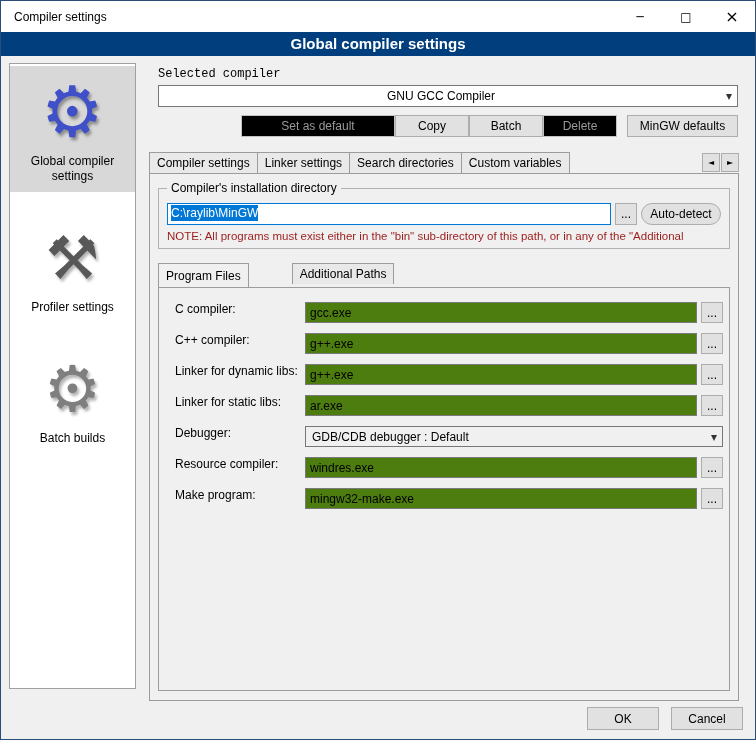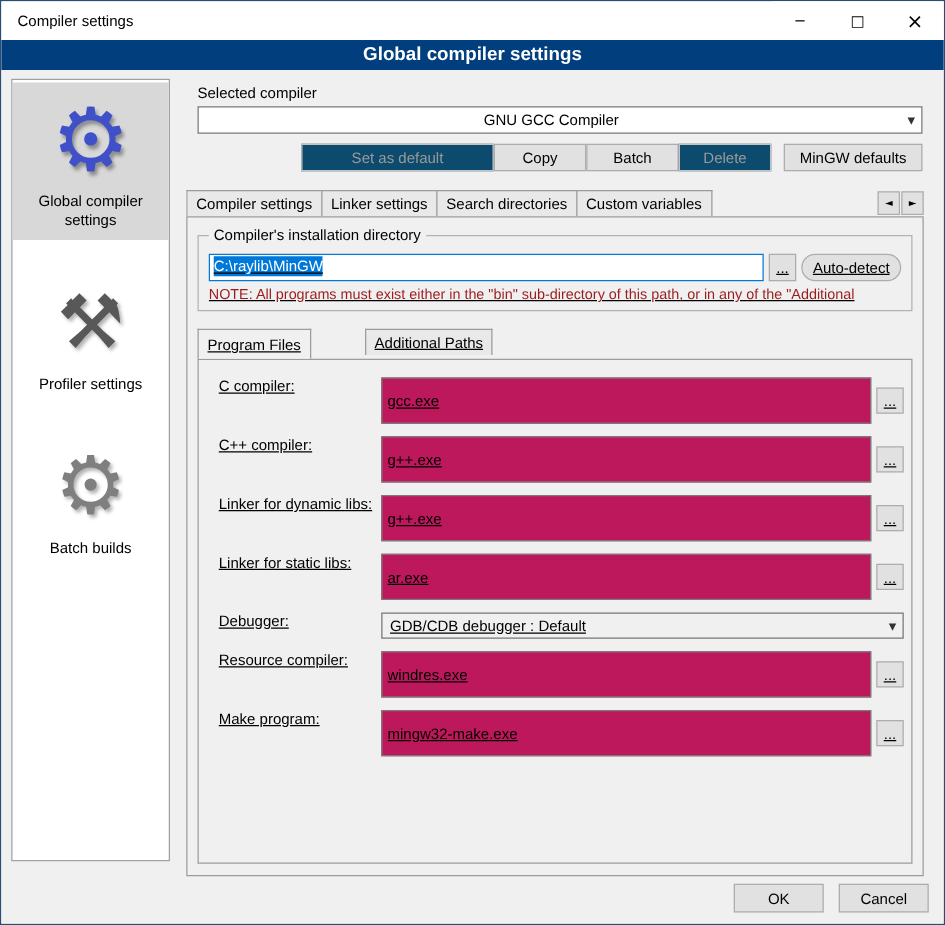--- a/index.html
+++ b/index.html
@@ -29,68 +29,68 @@
   .side-item.selected { background:#d8d8d8; }
   .side-icon { height:84px; line-height:84px; font-family:"DejaVu Sans", sans-serif; }
   .gear-blue { font-size:70px; color:#4050c8; text-shadow:2px 3px 3px rgba(0,0,0,0.35); }
   .tool-gray { font-size:60px; color:#585858; text-shadow:2px 3px 3px rgba(0,0,0,0.3); }
   .gear-gray { font-size:64px; color:#7f7f7f; text-shadow:2px 3px 3px rgba(0,0,0,0.3); }
   .side-label { font-size:12px; line-height:15px; }
   .side-gap { height:20px; }
 
   
   .main { position:absolute; left:145px; top:5px; width:596px; }
-  .sel-label { margin:6px 0 4px 12px; }
+  .sel-label { margin:6px 0 4px 12px;font-family:Liberation Mono, monospace; }
 
   .combo { height:22px; background:#fff; border:1px solid #767676; display:flex; align-items:center;
            padding:0 20px 0 6px; position:relative; white-space:nowrap; }
   .combo .arrow { position:absolute; right:5px; top:3px; font-size:12px; color:#333;
                   font-family:"DejaVu Sans", sans-serif; }
   .combo-main { margin-left:12px; width:580px;justify-content:center; }
 
   .btn { background:#e1e1e1; border:1px solid #adadad; height:22px; font-family:"Liberation Sans", sans-serif;
          font-size:12px; text-align:center; padding:0; cursor:default; }
-  .btn.disabled { color:#9a9a9a; border-color:#c3c3c3; background:#0c4a6e; }
+  .btn.disabled { color:#9a9a9a; border-color:#c3c3c3; background:#000000; }
 
   .btn-row { display:flex; margin-top:8px; margin-left:12px; width:580px; justify-content:flex-end; }
   .w-setdef { width:154px; }
   .w-sm { width:74px; }
   .w-reset { width:111px; margin-left:10px; }
 
   
   .tab-strip { position:relative; margin:12px 0 0 3px; width:590px; }
   .tab-bar { display:flex; align-items:flex-end; height:24px; margin-right:38px; overflow:hidden; }
   .tab { border:1px solid #9c9c9c; border-bottom:none; background:#e9e9e9; padding:3px 7px 4px;
          white-space:nowrap; height:21px; margin-right:-1px; }
   .tab.active { height:24px; padding-top:5px; background:#f0f0f0; position:relative; z-index:2;
                 margin-bottom:-1px; }
   .tab-arrows { position:absolute; right:0; top:4px; display:flex; gap:1px; }
   .tab-arrow { width:18px; height:19px; font-size:8px; font-family:"DejaVu Sans", sans-serif; }
 
   .tab-panel { border:1px solid #9c9c9c; width:590px; height:528px; margin-left:3px;
-               background:#f0f0f0; padding:14px 8px 8px; position:relative;text-decoration:underline; }
+               background:#f0f0f0; padding:14px 8px 8px; position:relative; }
 
   
   .groupbox { position:relative; border:1px solid #b2b2b2; padding:14px 8px 6px; }
   .groupbox-title { position:absolute; top:-8px; left:8px; background:#f0f0f0; padding:0 4px; }
   .path-row { display:flex; gap:4px; }
   .pathbox { flex:1; height:22px; background:#fff; border:1px solid #0078d7; padding:2px 3px;
              overflow:hidden; white-space:nowrap; }
   .pathbox .sel { background:#0078d7; color:#fff; padding:1px 0; }
   .browse { width:22px; height:22px; }
   .autodetect { width:80px; height:22px;border-radius:11px; }
   .note { margin-top:5px; color:#9b1c1c; font-size:11.5px; white-space:nowrap; overflow:hidden; }
 
   
   .subtab-bar { display:flex; align-items:flex-start; height:24px; margin-top:14px;gap:44px; }
   .subpanel { border:1px solid #9c9c9c; height:404px; background:#f0f0f0; padding:14px 6px 0 16px; }
   .field-row { display:flex; align-items:flex-start; margin-bottom:10px; }
   .field-label { width:130px; }
   .field-controls { flex:1; display:flex; gap:4px; align-items:center; }
-  .field-input { flex:1; height:37px; border:1px solid #7a7a7a; background:#be185d;
+  .field-input { flex:1; height:21px; border:1px solid #7a7a7a; background:#4d7c0f;
                  font-family:"Liberation Sans", sans-serif; font-size:12px; padding:0 4px; }
   .field-browse { width:22px; height:21px; }
   .field-select { flex:1; height:21px; background:#f0f0f0; padding-top:0; }
 
   
   .footer-btn { position:absolute; width:72px; height:23px; bottom:9px; }
   .ok { right:96px; }
   .cancel { right:12px; }
 </style>
 </head>

